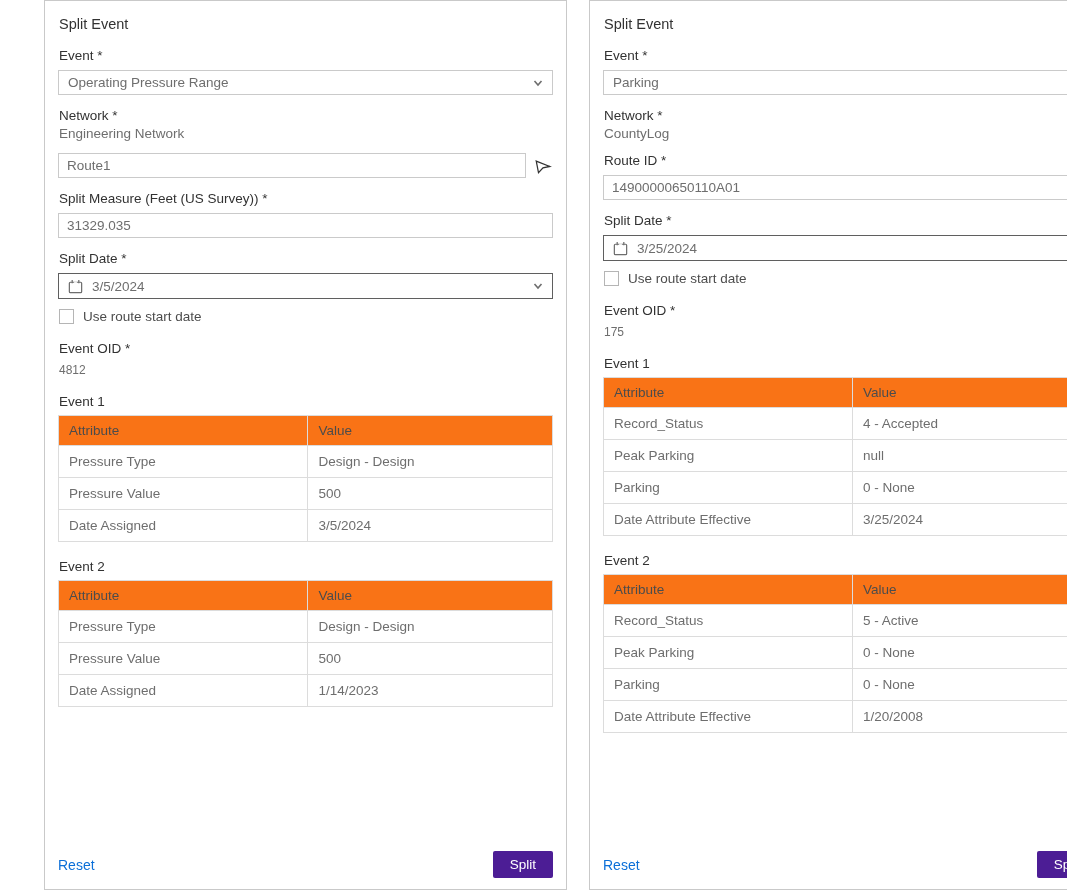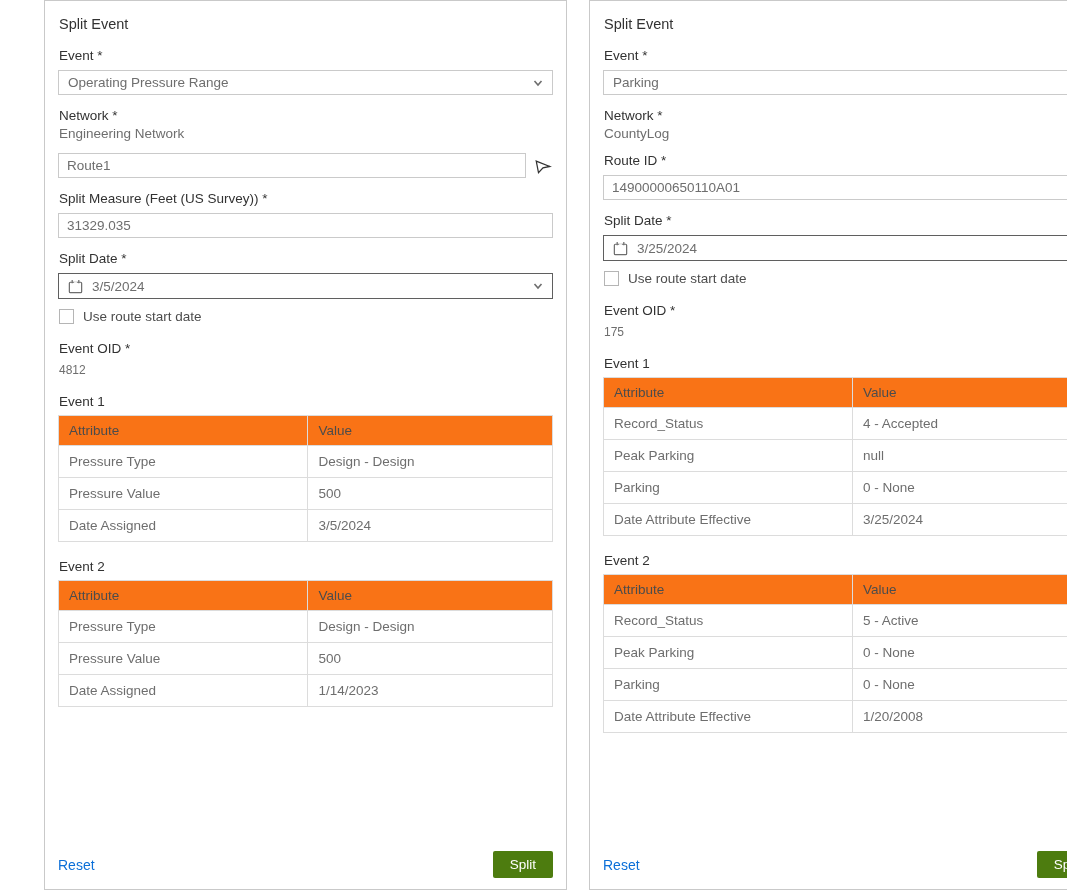--- a/index.html
+++ b/index.html
@@ -154,21 +154,21 @@
     left: 13px; right: 13px; bottom: 11px;
     display: flex; align-items: center; justify-content: space-between;
   }
   .reset-link {
     font-size: 14px;
     color: #0b6fd8;
     text-decoration: none;
     cursor: pointer;
   }
   .split-btn {
-    background: #4d7c0f;
+    background: #4c1d95;
     color: #ffffff;
     border: none;
     border-radius: 2px;
     font-family: "Liberation Sans", "DejaVu Sans", sans-serif;
     font-size: 13.5px;
     padding: 6px 17px;
     cursor: pointer;
   }
 
   .icon-svg { display: block; }

